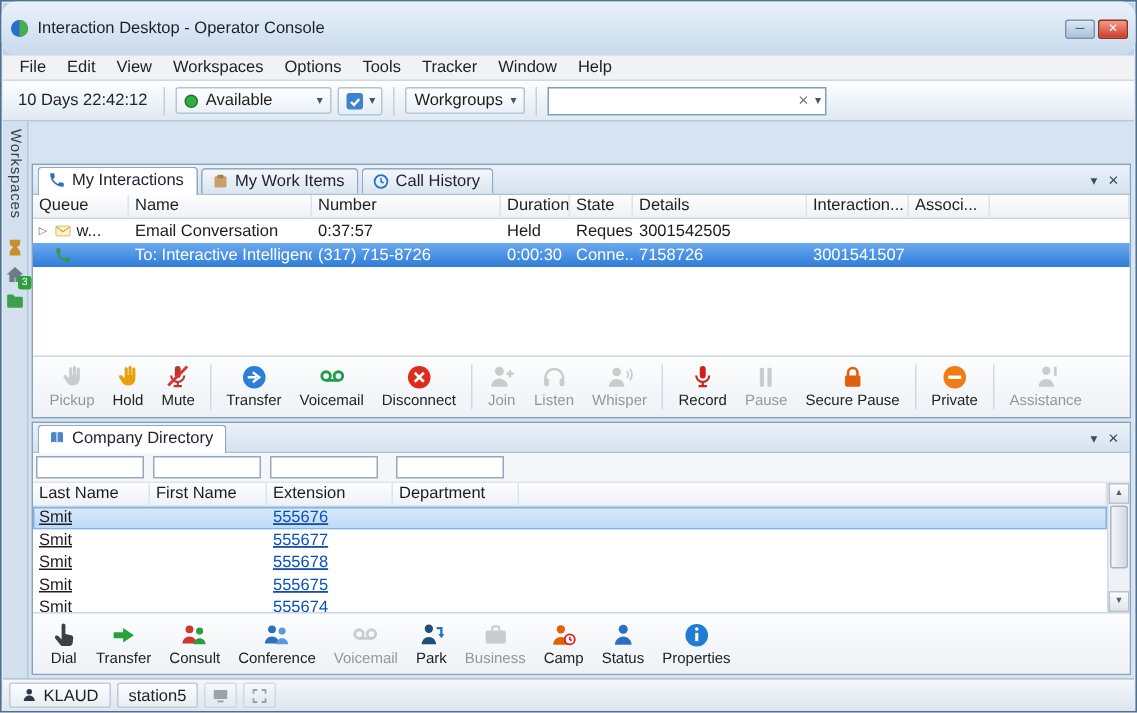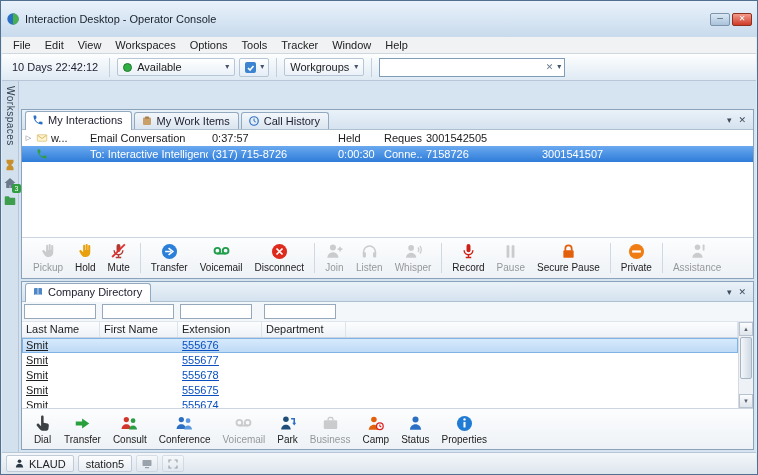--- a/index.html
+++ b/index.html
@@ -4,21 +4,21 @@
 <style>
   * { margin:0; padding:0; box-sizing:border-box; }
   html,body { background:#9aa7b3; }
   body { font-family:"Liberation Sans", sans-serif; font-size:11px; color:#1c1c1c; }
 
   .window { width:758px; height:475px; border:1px solid #51708f; background:#bfd3e6;
             display:flex; flex-direction:column; box-shadow:inset 0 0 0 1px rgba(255,255,255,.55); }
 
   
   .titlebar { height:36px; display:flex; align-items:center; gap:5px; padding:11px 5px;
-              background:linear-gradient(#e9f2fb,#c8daec); }
+              background:linear-gradient(#e9f2fb,#c8daec);border-radius:10px; }
   .titlebar .title { flex:1; font-size:11px; color:#17202b; white-space:nowrap; overflow:hidden; }
   .appicon { width:14px; height:14px; display:inline-flex; }
   .wbtns { display:flex; gap:2px; }
   .wbtn { width:20px; height:13px; border:1px solid #7e94aa; border-radius:2px; display:flex;
           align-items:center; justify-content:center; font-size:8px; line-height:1; cursor:default; }
   .wbtn.min { background:linear-gradient(#dbe8f4,#a9c2da); color:#2c3e50; }
   .wbtn.close { background:linear-gradient(#f49a8c,#cf3a28); color:#fff; border-color:#8d3020; }
 
   
   .menubar { height:17px; background:#f0f2f4; border-bottom:1px solid #cfd8e1;
@@ -146,21 +146,21 @@
     <span class="menuitem">Options</span>
     <span class="menuitem">Tools</span>
     <span class="menuitem">Tracker</span>
     <span class="menuitem">Window</span>
     <span class="menuitem">Help</span>
   </div>
 
   <div class="toolbar">
     <span class="timer">10 Days 22:42:12</span>
     <span class="vsep"></span>
-    <div class="combo" style="width:118px;">
+    <div class="combo" style="width:104px;">
       <span class="dot" style="background: rgb(47, 174, 67);"></span>
       <span style="flex:1">Available</span>
       <span class="caret">▾</span>
     </div>
     <div class="minibtn">
       <span class="sq">
         <svg viewBox="0 0 13 13">
             <rect x="1" y="1" width="11" height="11" rx="2" fill="#3d84d0"></rect>
             <path d="M4 7l2 2 3.5-4" stroke="#fff" stroke-width="1.6" fill="none"></path>
           </svg>
@@ -231,20 +231,31 @@
                 </svg>
             </span>
             <span>Call History</span>
           </div>
           <div class="striptools">
             <span>▾</span>
             <span>✕</span>
           </div>
         </div>
 
+        <div class="igrid-head">
+          <div>Queue</div>
+          <div>Name</div>
+          <div>Number</div>
+          <div>Duration</div>
+          <div>State</div>
+          <div>Details</div>
+          <div>Interaction...</div>
+          <div>Associ...</div>
+          <div></div>
+        </div>
 
         <div class="irow">
           <div class="queue-cell">
             <span class="expander">▷</span>
             <span class="rowicon">
               <svg viewBox="0 0 24 24">
                   <rect x="2.5" y="5.5" width="19" height="13" rx="1.5" fill="#fdf3cf" stroke="#c9a53f"></rect>
                   <path d="M3 6.5l9 6.5 9-6.5" fill="none" stroke="#c9a53f" stroke-width="1.4"></path>
                 </svg>
             </span>

